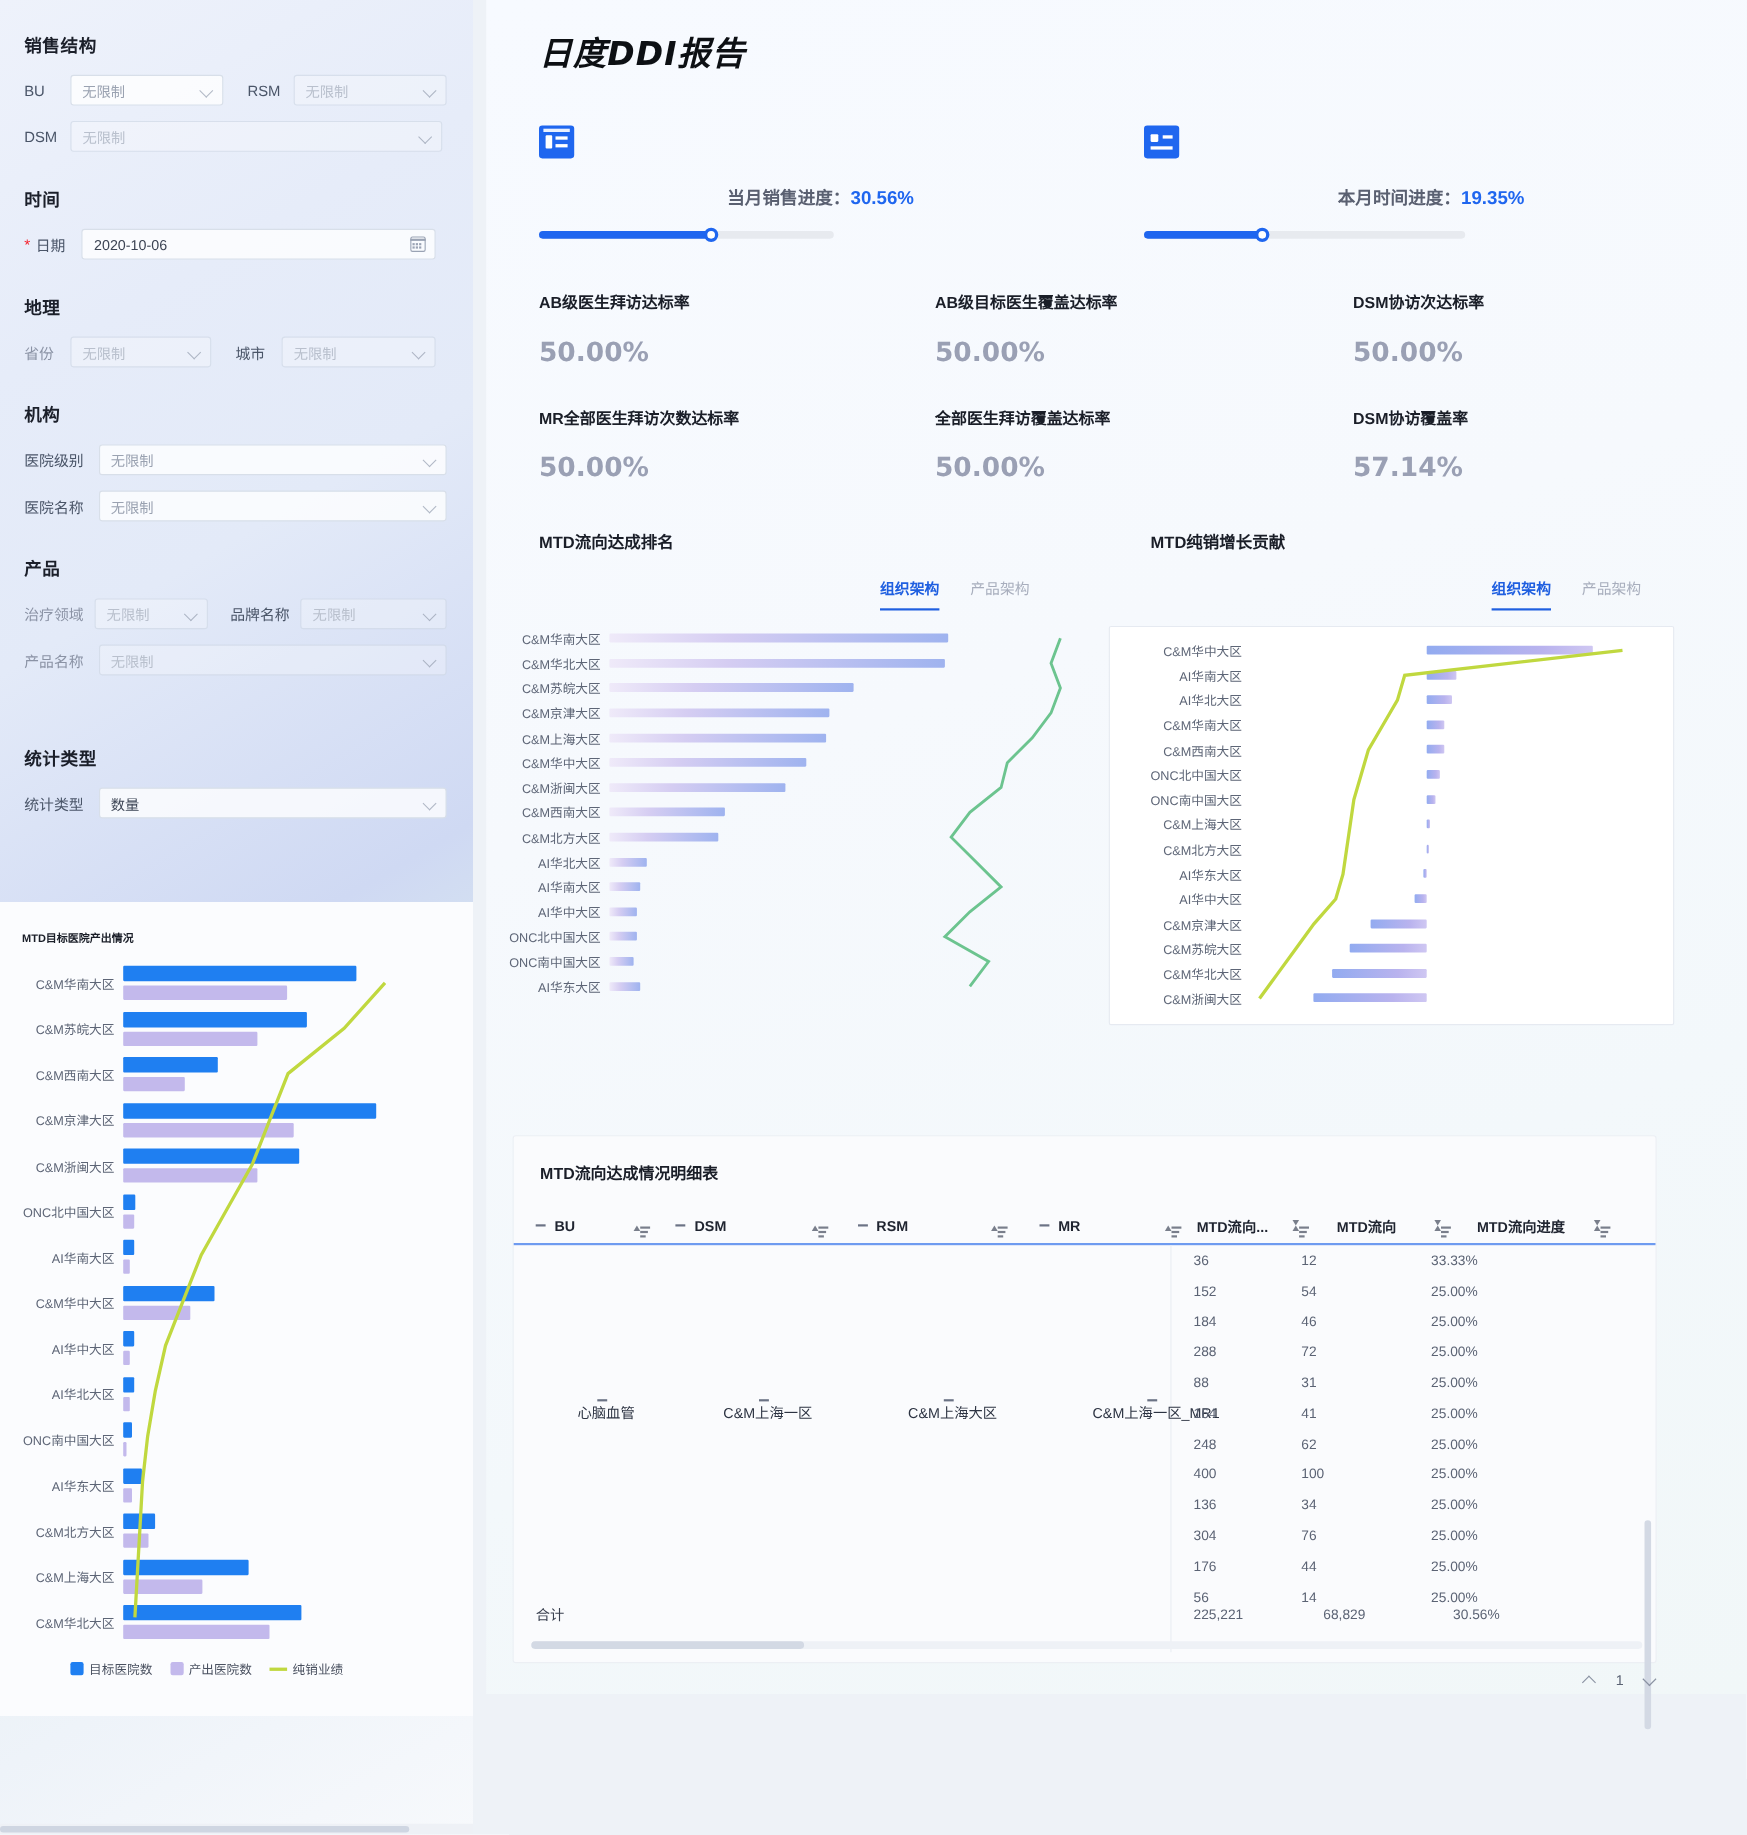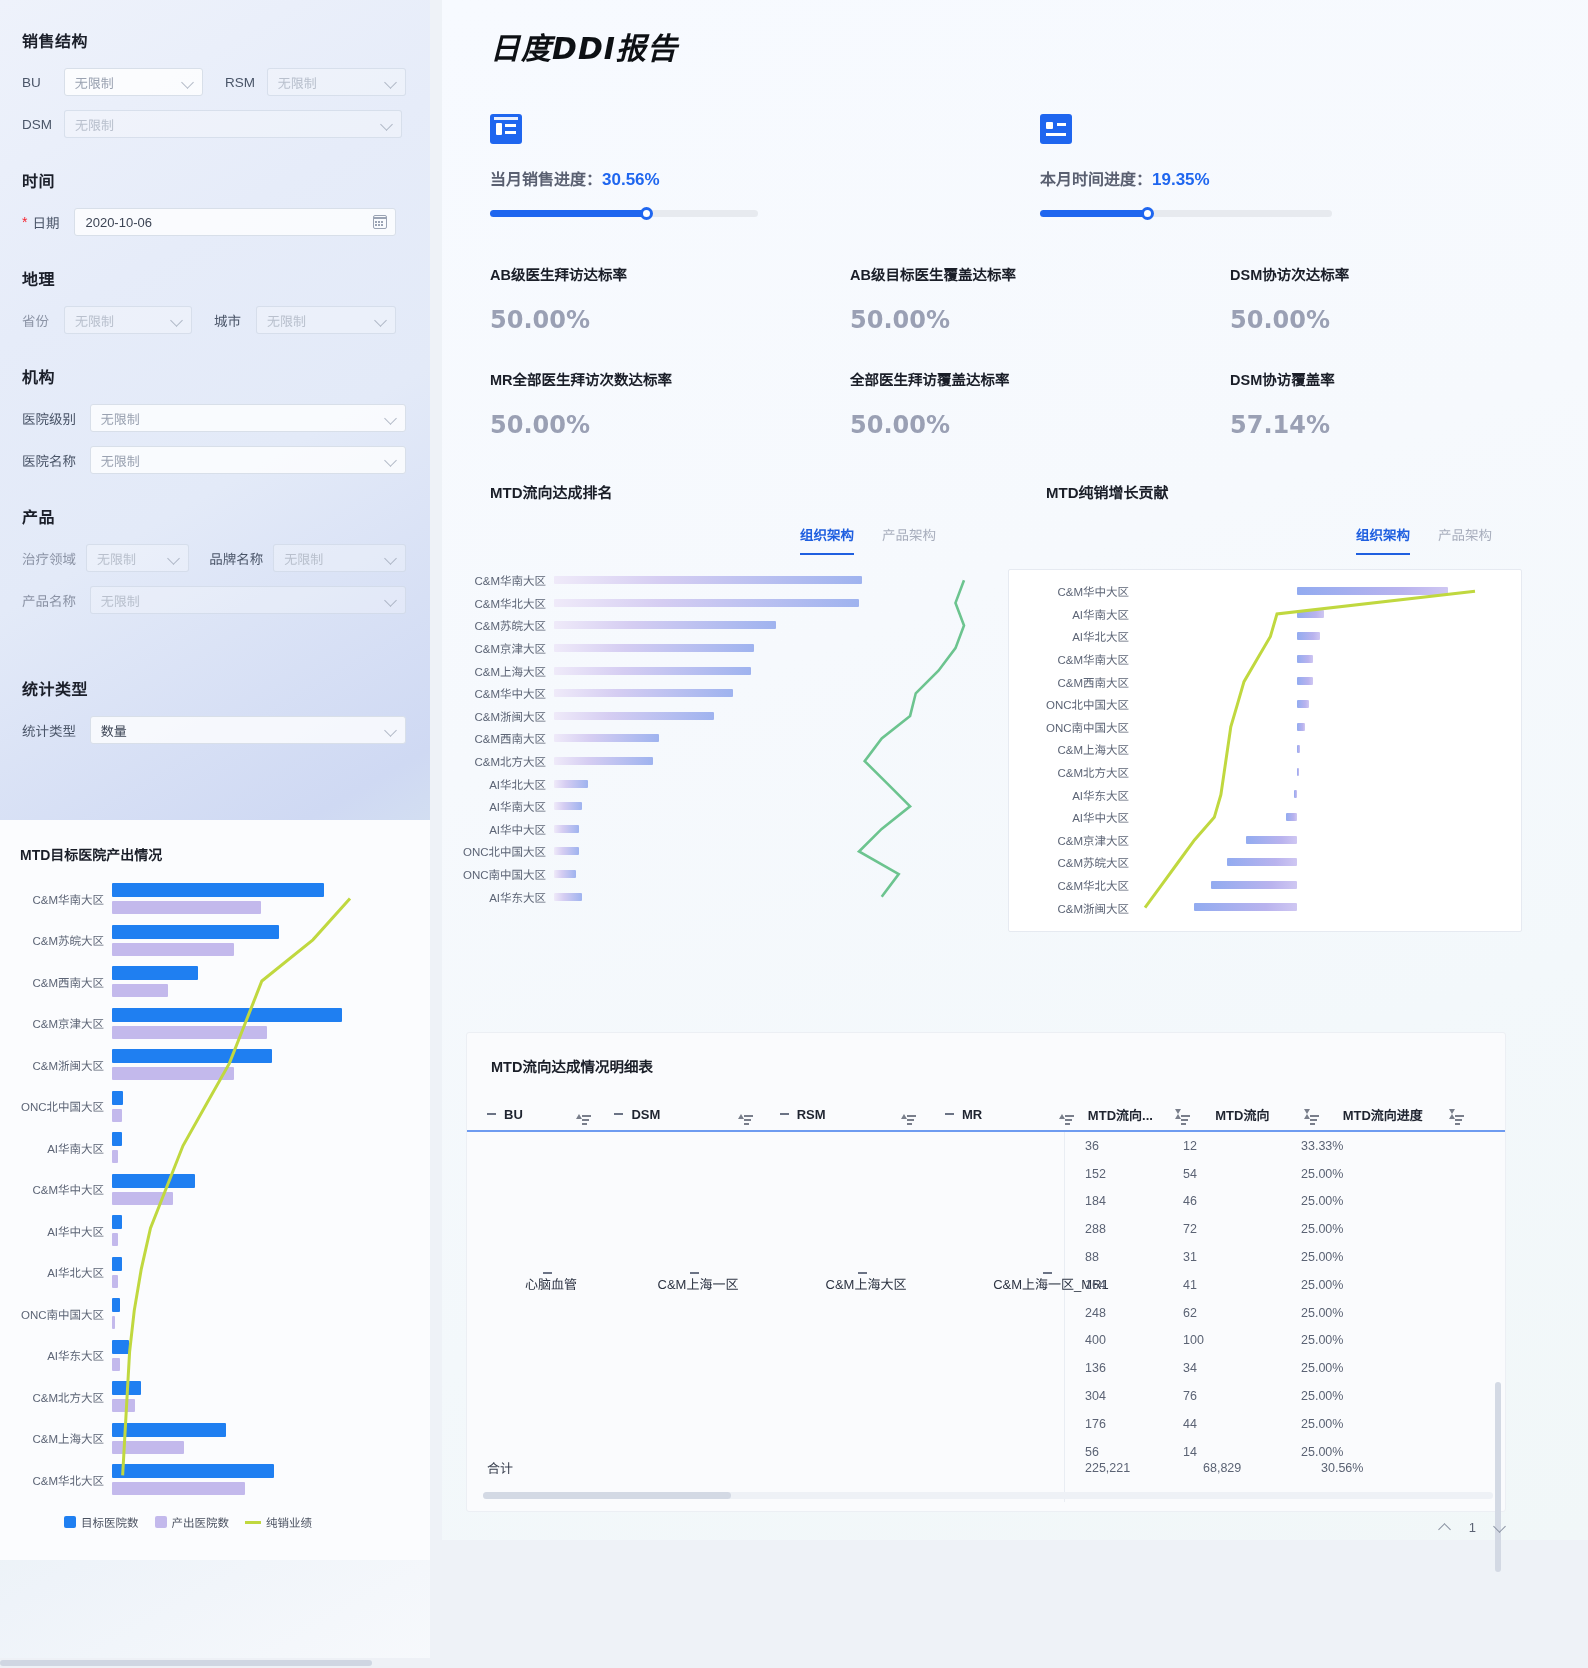--- a/index.html
+++ b/index.html
@@ -50,21 +50,21 @@
   .wfull { width:318px; }
   .wfull2 { width:338px; }
   .wfull3 { width:322px; }
   .lbl-w { width:42px; }
   .lbl-w3 { width:68px; }
   .gap { width:22px; }
 
   
   .left-chart { position:absolute; left:0; top:820px; width:430px; height:740px;
                 background:#fbfcfe; padding:16px 14px 0 16px; }
-  .lc-title { font-size:14px; font-weight:bold; color:#1a1e28; margin:8px 0 14px 4px;}
+  .lc-title { font-size:10px; font-weight:bold; color:#1a1e28; margin:8px 0 14px 4px;}
   .lc-body { position:relative; height:620px; }
   .lc-row { display:flex; align-items:center; height:41.5px; }
   .lc-name { width:96px; text-align:right; font-size:11.5px; color:#5d6576; padding-right:8px; white-space:nowrap;}
   .lc-bars { flex:1; position:relative; }
   .lc-b1 { height:14px; background:#1f7ff1; border-radius:1px; }
   .lc-b2 { height:13px; background:#c3b9ec; border-radius:1px; margin-top:4px; }
   .lc-line { position:absolute; left:96px; top:0; width:270px; height:620px; pointer-events:none;}
   .legend { display:flex; gap:16px; align-items:flex-start; margin:16px 0 0 48px; font-size:11.5px; color:#4a5160;}
   .legend span.sw { display:inline-block; width:12px; height:12px; border-radius:2px; margin-right:5px; vertical-align:-2px;}
   .legend .l-item { display:flex; align-items:center; }
@@ -75,21 +75,21 @@
   
   .main { flex:1; height:1668px; position:relative; background:#eef2f7; }
   .main-card {
     position:absolute; left:12px; top:0; width:1148px; height:1540px;
     background:linear-gradient(160deg,#f7faff 0%,#f6f9fd 40%,#f3f8fb 70%,#f1f7f8 100%);
   }
   .page-title { font-size:30px; font-weight:bold; font-style:italic; color:#0d1014;
     letter-spacing:1px; margin:24px 0 0 48px; font-family:"DejaVu Sans",sans-serif;}
 
   .prog-wrap { display:flex; margin:46px 0 0 0; }
-  .prog-block { width:560px; padding-left:48px; }
+  .prog-block { width:560px; padding-left:48px;text-align:center; }
   .prog-block.second { padding-left:38px; }
   .kpi-ico { width:32px; height:30px; background:#1f66ef; border-radius:3px; position:relative; }
   .kpi-ico::after{ content:""; position:absolute; inset:6px 5px 6px 5px; background:#fff;
                    clip-path:polygon(0 0,42% 0,42% 26%,0 26%,0 42%,42% 42%,42% 68%,0 68%,0 100%,100% 100%,100% 0);
                    opacity:0;}
   .kpi-ico .bar1,.kpi-ico .bar2,.kpi-ico .dot {position:absolute;background:#fff;}
   .kpi-ico .bar1{left:15px;top:10px;width:11px;height:3px;}
   .kpi-ico .bar2{left:15px;top:17px;width:11px;height:3px;}
   .kpi-ico .dot{left:6px;top:9px;width:6px;height:12px;border-radius:1px;}
   .kpi-ico.alt .dot{left:6px;top:8px;width:7px;height:7px;}

